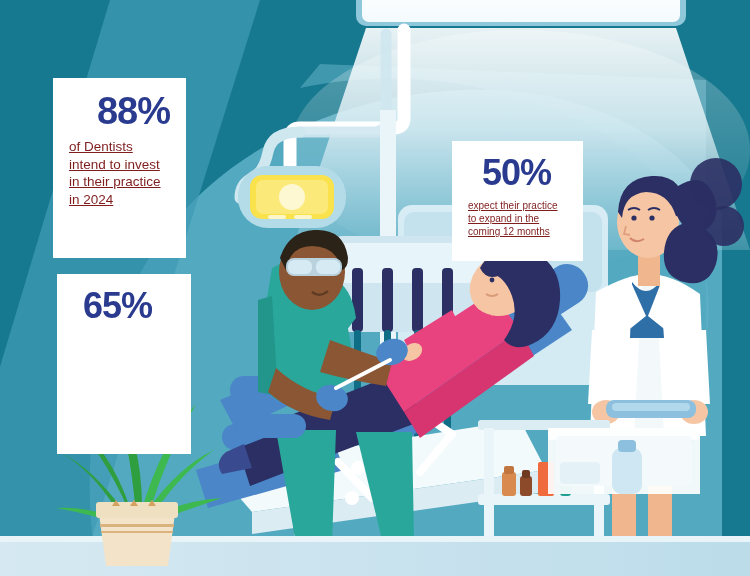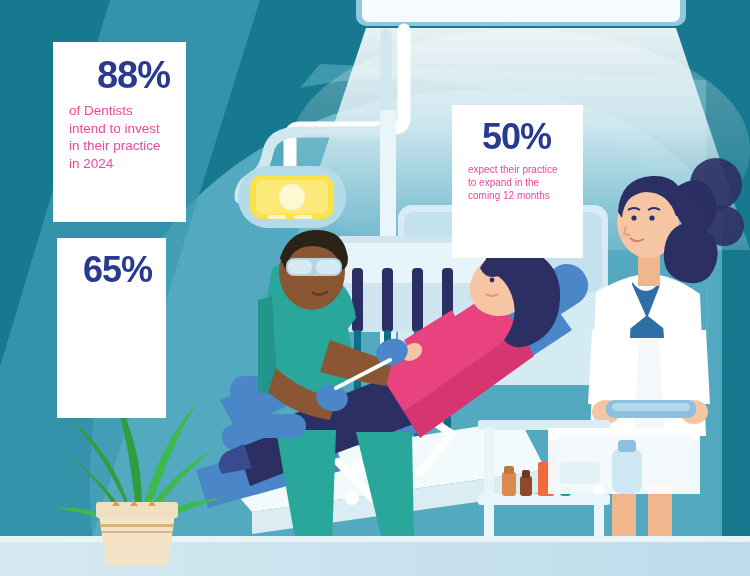--- a/index.html
+++ b/index.html
@@ -17,41 +17,43 @@
   .layer{position:absolute;top:0;left:0;width:750px;height:576px;}
   svg{display:block;}
 
   
   .card{
     position:absolute;
     background:#ffffff;
     box-sizing:border-box;
     padding:14px 16px 12px 16px;
     z-index:40;
+    margin-top:36px;
   }
   .card .pct{
     font-size:36px;
     font-weight:bold;
     color:#2a3b8f;
     letter-spacing:-1px;
     line-height:1.0;
     margin:0 0 8px 0;
     text-align:right;
   }
   .card .desc{
     font-size:13.5px;
     line-height:1.30;
-    color:#ec4899;
+    color:#7f1d1d;
     margin:0;
+    text-decoration:underline;
   }
   #card-88{ left:53px;  top:42px;  width:133px; height:180px; }
   #card-88 .pct{ font-size:38px; }
-  #card-65{ left:57px;  top:238px; width:109px; height:180px; }
+  #card-65{ left:57px;  top:238px; width:134px; height:180px; }
   #card-65 .pct{ text-align:left; padding-left:10px; }
-  #card-50{ left:452px; top:105px; width:131px; height:153px; }
+  #card-50{ left:452px; top:105px; width:131px; height:120px; }
   #card-50 .pct{ text-align:left; padding-left:14px; }
   #card-50 .desc{ font-size:10px; }
 </style>
 </head>
 <body>
 
 <div id="stage">
 
   <svg class="layer" viewBox="0 0 750 576" width="750" height="576" xmlns="http://www.w3.org/2000/svg">
     <defs>

